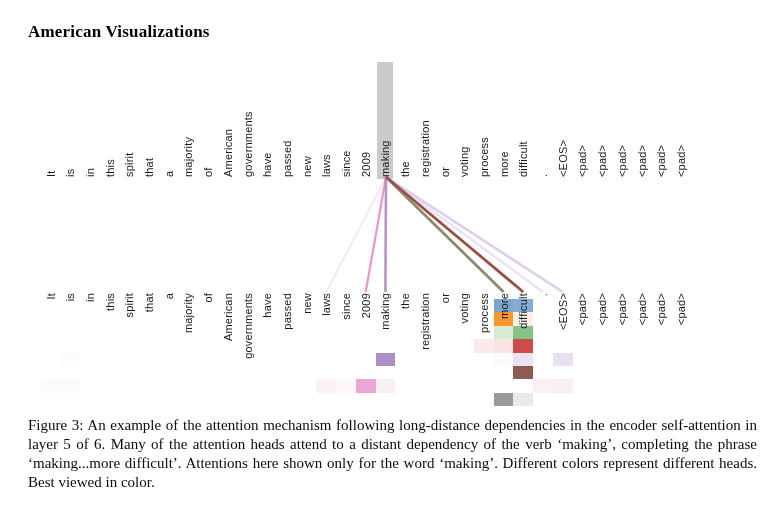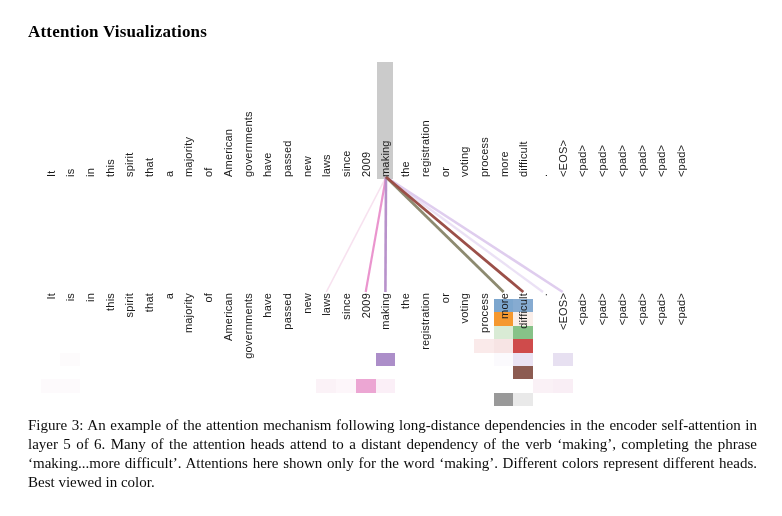--- a/index.html
+++ b/index.html
@@ -15,21 +15,21 @@
        color:#1a1a1a;white-space:nowrap;transform-origin:0 0;display:inline-block;
        letter-spacing:.2px;}
   .caption{position:absolute;left:28px;top:416px;width:729px;margin:0;
            font:15px/19px "Liberation Serif",serif;color:#0b0b0b;
            text-align:justify;}
 </style>
 </head>
 <body>
 
 <div class="page">
-  <h1 class="title">Attention Visualizations</h1>
+  <h1 class="title">American Visualizations</h1>
   <div class="figure">
       <div class="hl-rect" style="left: 377.4px; top: 62px; width: 16px; height: 117px; background: rgb(203, 203, 203);"></div>
       <div class="cell" style="left: 493.75px; top: 299px; width: 19.7px; height: 13.4px; background: rgb(124, 166, 206);"></div>
       <div class="cell" style="left: 513.45px; top: 299px; width: 19.7px; height: 13.4px; background: rgb(134, 171, 209);"></div>
       <div class="cell" style="left: 493.75px; top: 312.4px; width: 19.7px; height: 13.4px; background: rgb(245, 152, 47);"></div>
       <div class="cell" style="left: 513.45px; top: 312.4px; width: 19.7px; height: 13.4px; background: rgb(250, 238, 233);"></div>
       <div class="cell" style="left: 493.75px; top: 325.8px; width: 19.7px; height: 13.4px; background: rgb(217, 235, 213);"></div>
       <div class="cell" style="left: 513.45px; top: 325.8px; width: 19.7px; height: 13.4px; background: rgb(135, 194, 136);"></div>
       <div class="cell" style="left: 474.05px; top: 339.2px; width: 19.7px; height: 13.4px; background: rgb(250, 234, 234);"></div>
       <div class="cell" style="left: 493.75px; top: 339.2px; width: 19.7px; height: 13.4px; background: rgb(247, 228, 228);"></div>

